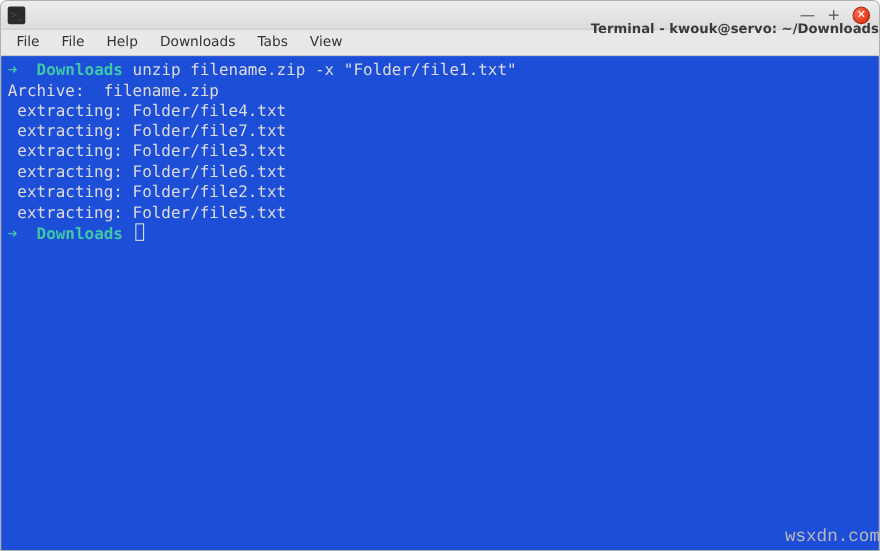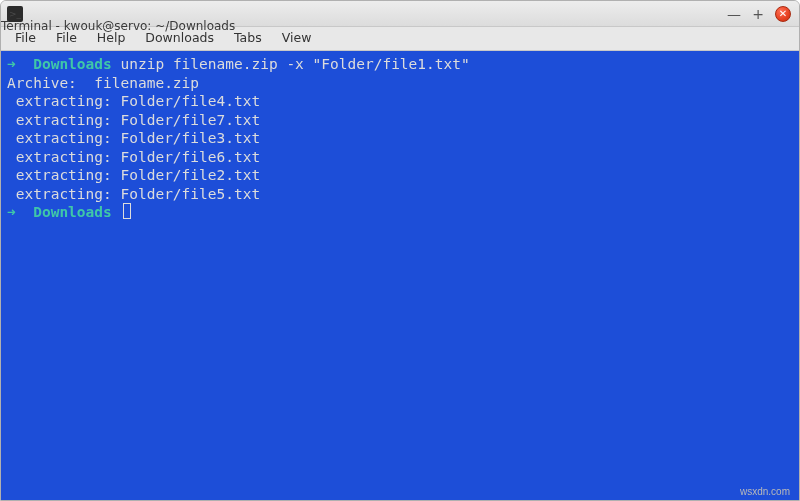--- a/index.html
+++ b/index.html
@@ -32,23 +32,23 @@
       width: 16px; height: 16px;
       margin-left: 6px;
       background: #2b2b2b;
       border-radius: 2px;
       display: flex; align-items: center; justify-content: center;
       font-size: 9px; color: #4a4a4a;
     }
     .title-text {
       position: absolute;
       left: 0; right: 0;
-      text-align: left;
+      text-align: right;
       font-size: 12px;
-      font-weight: normal;
+      font-weight: bold;
       color: #3a3a3a;
       pointer-events: none;
       margin-top: 25px;
     }
     .win-controls {
       margin-left: auto;
       display: flex;
       align-items: center;
       gap: 10px;
       padding-right: 8px;
@@ -98,24 +98,24 @@
     .cmd { color: #dcdcdc; }
     .cursor {
       display: inline-block;
       width: 8px; height: 16px;
       border: 1px solid #dcdcdc;
       vertical-align: -2px;
       margin-left: 2px;
     }
     .watermark {
       position: absolute;
-      bottom: 4px; right: 10px;
-      font-size: 10px;
+      bottom: 4px; right: 0;
+      font-size: 16px;
       color: #b9b9b9;
-      font-family: Liberation Sans, sans-serif;
+      font-family: Liberation Mono, monospace;
     }
   </style>
 </head>
 <body>
 
 <div class="window">
 
   <div class="titlebar">
     <div class="title-icon">&gt;_</div>
     <div class="title-text">Terminal - kwouk@servo: ~/Downloads</div>

